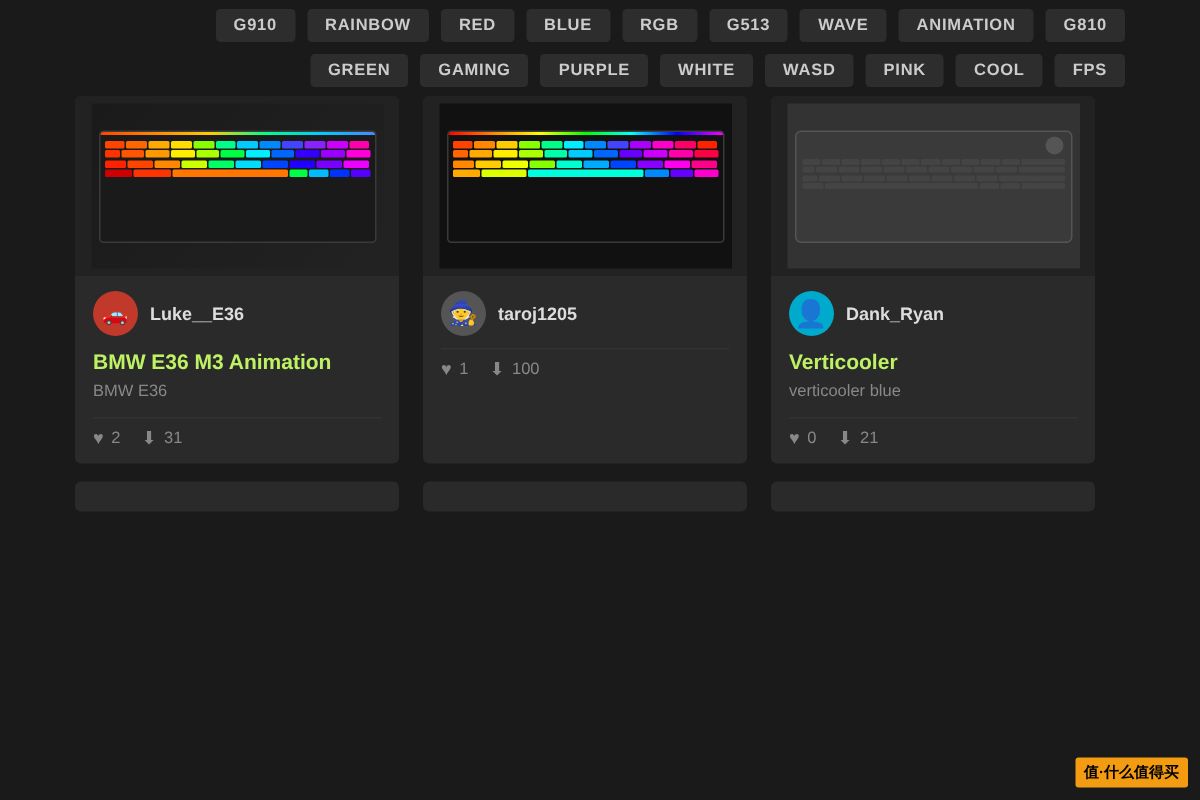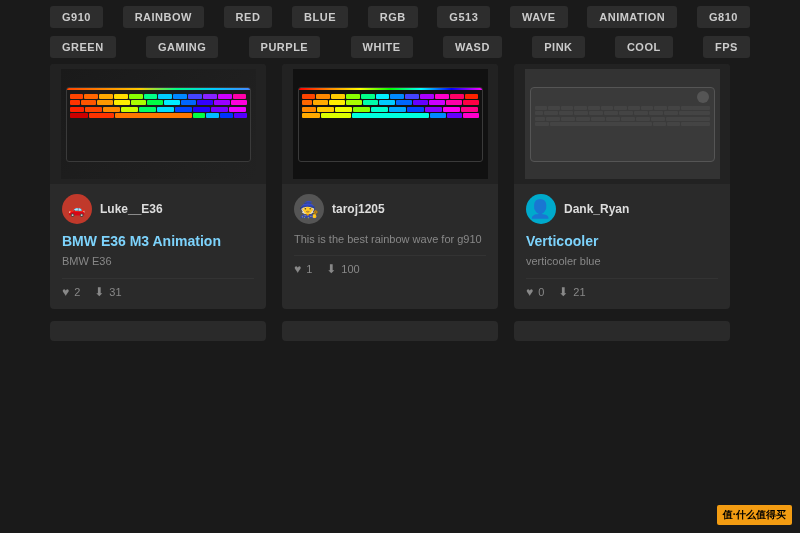--- a/index.html
+++ b/index.html
@@ -36,21 +36,21 @@
       color: #fff;
       border-bottom: 2px solid #00a8ff;
     }
 
     
     .tag-row {
       display: flex;
       flex-wrap: wrap;
       gap: 8px;
       padding: 6px 50px;
-      justify-content: space-between;
+      justify-content: flex-end;
     }
     .tag {
       background: #2d2d2d;
       color: #ccc;
       border: none;
       border-radius: 3px;
       padding: 5px 12px;
       font-size: 11px;
       font-weight: bold;
       letter-spacing: 0.5px;
@@ -137,21 +137,21 @@
       background: #00aacc;
     }
     .author-name {
       font-size: 12px;
       color: #ddd;
       font-weight: bold;
     }
     .card-title {
       font-size: 14px;
       font-weight: bold;
-      color: #7dd3fc;
+      color: #bef264;
       margin-bottom: 4px;
       line-height: 1.3;
     }
     .card-subtitle {
       font-size: 11px;
       color: #888;
       margin-bottom: 8px;
       line-height: 1.4;
     }
     .card-stats {
@@ -367,21 +367,20 @@
           </div>
         </div>
       </div>
       <div class="card-info">
         <div class="card-author">
           <div class="avatar avatar-2">
             <span style="font-size:16px;">🧙</span>
           </div>
           <span class="author-name">taroj1205</span>
         </div>
-        <div class="card-subtitle">This is the best rainbow wave for g910</div>
         <div class="card-stats">
           <div class="stat">
             <span class="stat-icon">♥</span>
             <span>1</span>
           </div>
           <div class="stat">
             <span class="stat-icon">⬇</span>
             <span>100</span>
           </div>
         </div>

